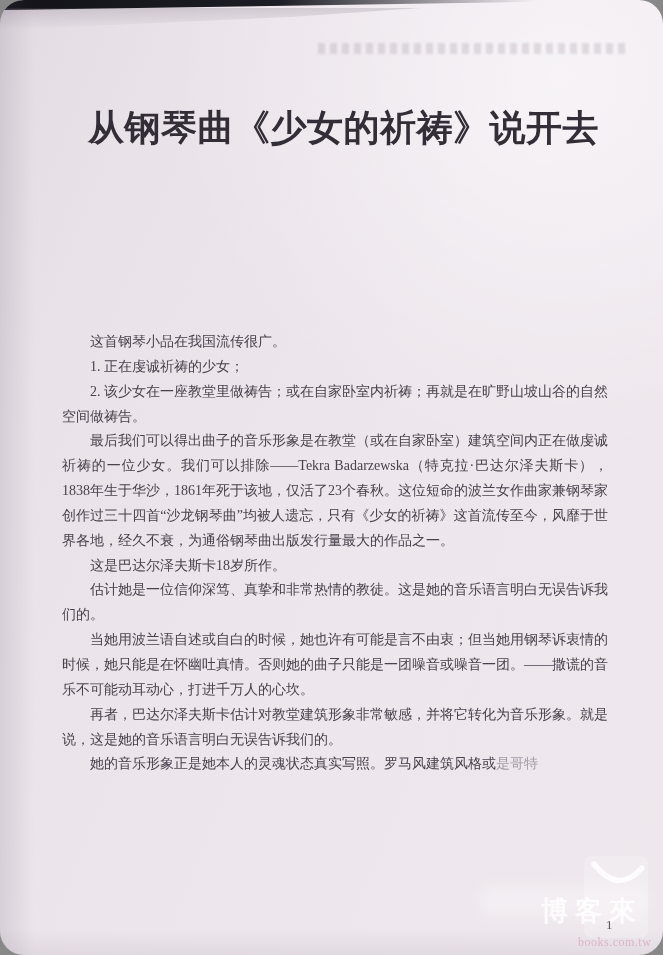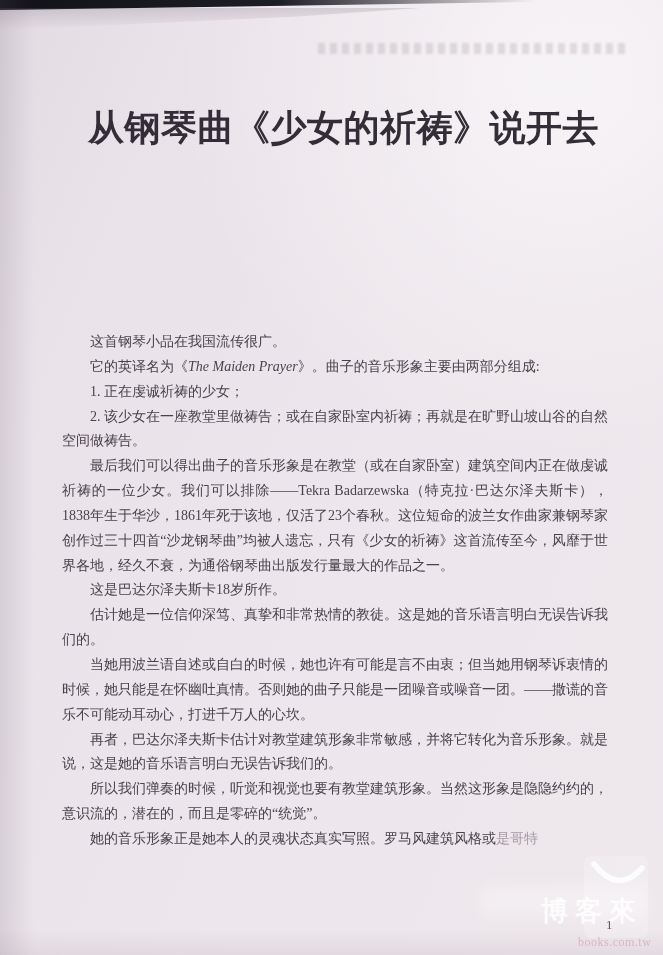--- a/index.html
+++ b/index.html
@@ -4,20 +4,21 @@
 <style>
   html,body{margin:0;padding:0;background:#888;}
   .page{
     position:relative;
     width:663px;height:955px;
     overflow:hidden;
     background:
       radial-gradient(130% 90% at 85% 8%, rgba(255,255,255,.55) 0%, rgba(255,255,255,0) 45%),
       linear-gradient(112deg, #e3dbe2 0%, #eae2e9 18%, #ede6ec 55%, #eee7ec 100%);
     font-family:"Liberation Serif","DejaVu Serif",serif;
+    border-radius:24px;
   }
   
   .top-strip{
     position:absolute;left:0;top:0;width:558px;height:10px;
     background:linear-gradient(to right,#121218 0%,#1d1d25 50%,rgba(29,29,37,0) 96%);
     clip-path:polygon(0 0,100% 0,100% 16%,0 100%);
   }
   .top-shade{
     position:absolute;left:0;top:8px;width:420px;height:22px;
     background:linear-gradient(to bottom,rgba(110,100,115,.22),rgba(110,100,115,0));
@@ -89,29 +90,27 @@
   <div class="top-shade"></div>
   <div class="left-shade"></div>
   <div class="bottom-shade"></div>
 
   <div class="bleed-line"></div>
 
   <h1 class="title">从钢琴曲《少女的祈祷》说开去</h1>
 
   <div class="body-text">
       <p><span>这首钢琴小品在我国流传很广。</span></p>
-      <p><span>它的英译名为《</span><span class="italic">The Maiden Prayer</span><span>》。曲子的音乐形象主要由两部分组成:</span></p>
       <p><span>1. 正在虔诚祈祷的少女；</span></p>
       <p><span>2. 该少女在一座教堂里做祷告；或在自家卧室内祈祷；再就是在旷野山坡山谷的自然空间做祷告。</span></p>
       <p><span>最后我们可以得出曲子的音乐形象是在教堂（或在自家卧室）建筑空间内正在做虔诚祈祷的一位少女。我们可以排除——Tekra Badarzewska（特克拉·巴达尔泽夫斯卡），1838年生于华沙，1861年死于该地，仅活了23个春秋。这位短命的波兰女作曲家兼钢琴家创作过三十四首“沙龙钢琴曲”均被人遗忘，只有《少女的祈祷》这首流传至今，风靡于世界各地，经久不衰，为通俗钢琴曲出版发行量最大的作品之一。</span></p>
       <p><span>这是巴达尔泽夫斯卡18岁所作。</span></p>
       <p><span>估计她是一位信仰深笃、真挚和非常热情的教徒。这是她的音乐语言明白无误告诉我们的。</span></p>
       <p><span>当她用波兰语自述或自白的时候，她也许有可能是言不由衷；但当她用钢琴诉衷情的时候，她只能是在怀幽吐真情。否则她的曲子只能是一团噪音或噪音一团。——撒谎的音乐不可能动耳动心，打进千万人的心坎。</span></p>
       <p><span>再者，巴达尔泽夫斯卡估计对教堂建筑形象非常敏感，并将它转化为音乐形象。就是说，这是她的音乐语言明白无误告诉我们的。</span></p>
-      <p><span>所以我们弹奏的时候，听觉和视觉也要有教堂建筑形象。当然这形象是隐隐约约的，意识流的，潜在的，而且是零碎的“统觉”。</span></p>
       <p><span>她的音乐形象正是她本人的灵魂状态真实写照。罗马风建筑风格或</span><span class="faded">是哥特</span></p>
     </div>
 
   <div class="wm-wash"></div>
   <div class="wm-box"></div>
   <div class="wm-smile">
     <svg width="54" height="32" viewBox="0 0 54 32">
       <path d="M3 5 Q27 36 51 9" stroke="rgba(255,255,255,0.85)" stroke-width="5.5" fill="none" stroke-linecap="round"></path>
     </svg>
   </div>

